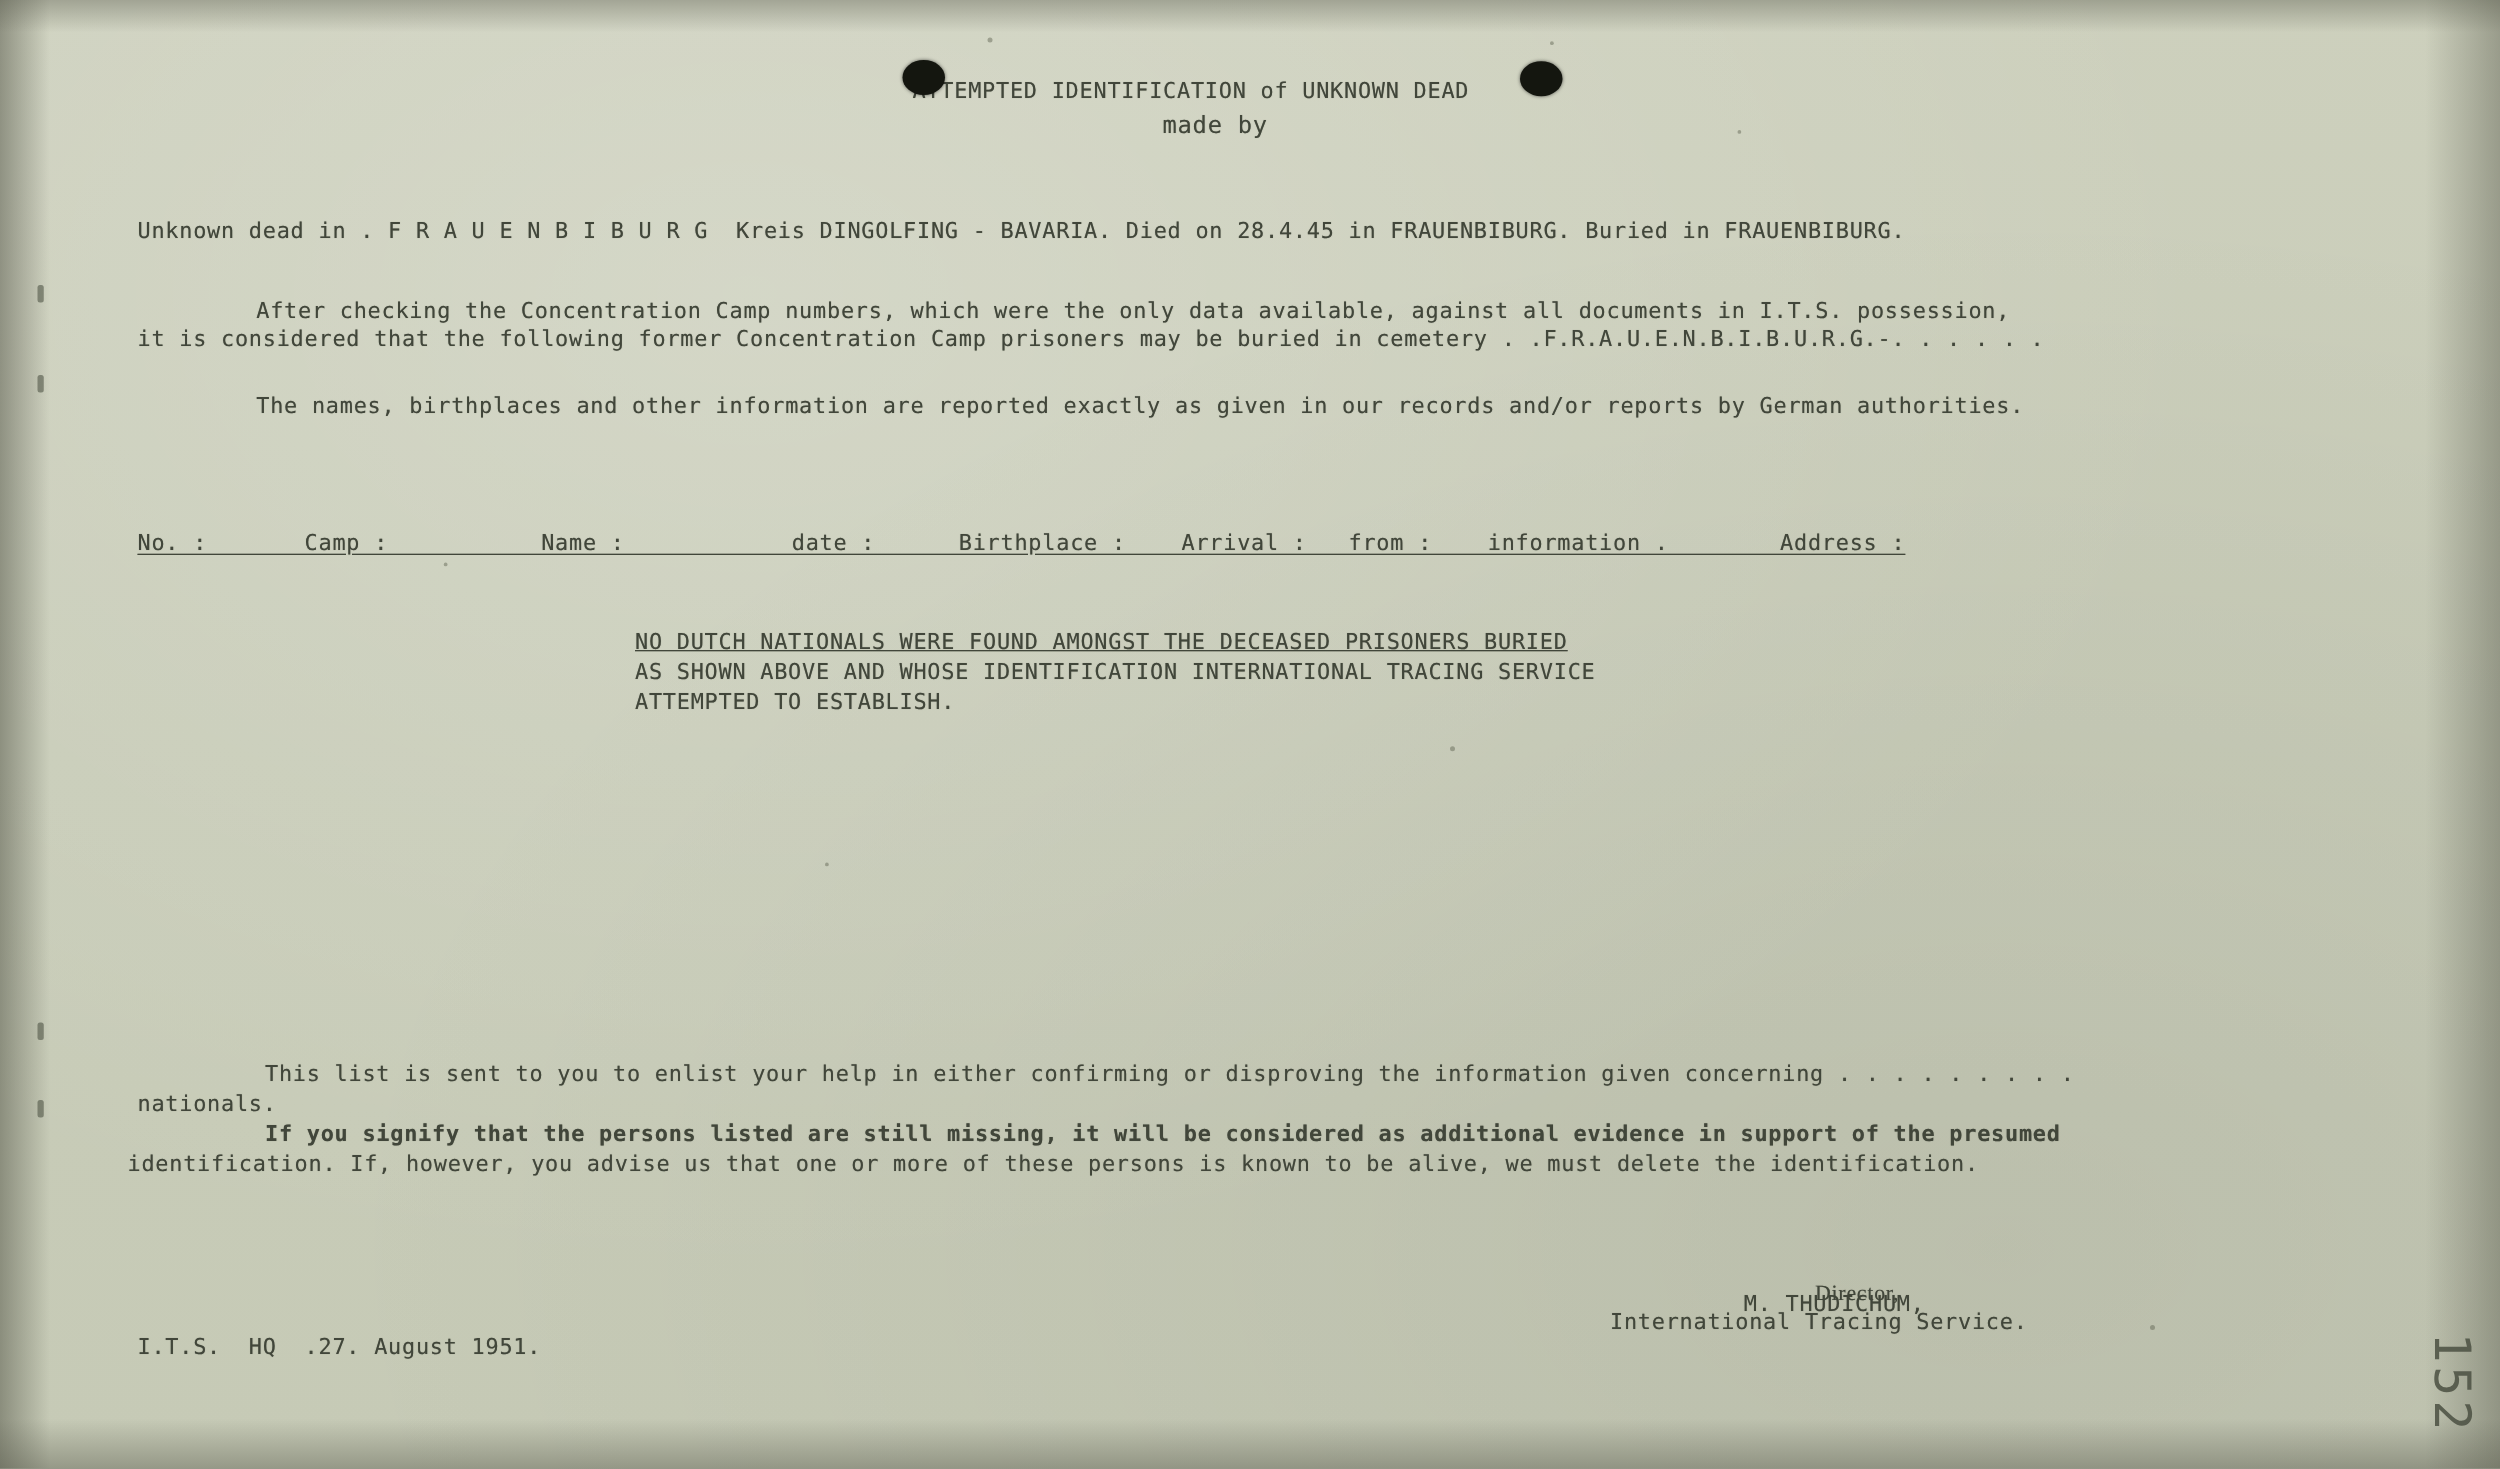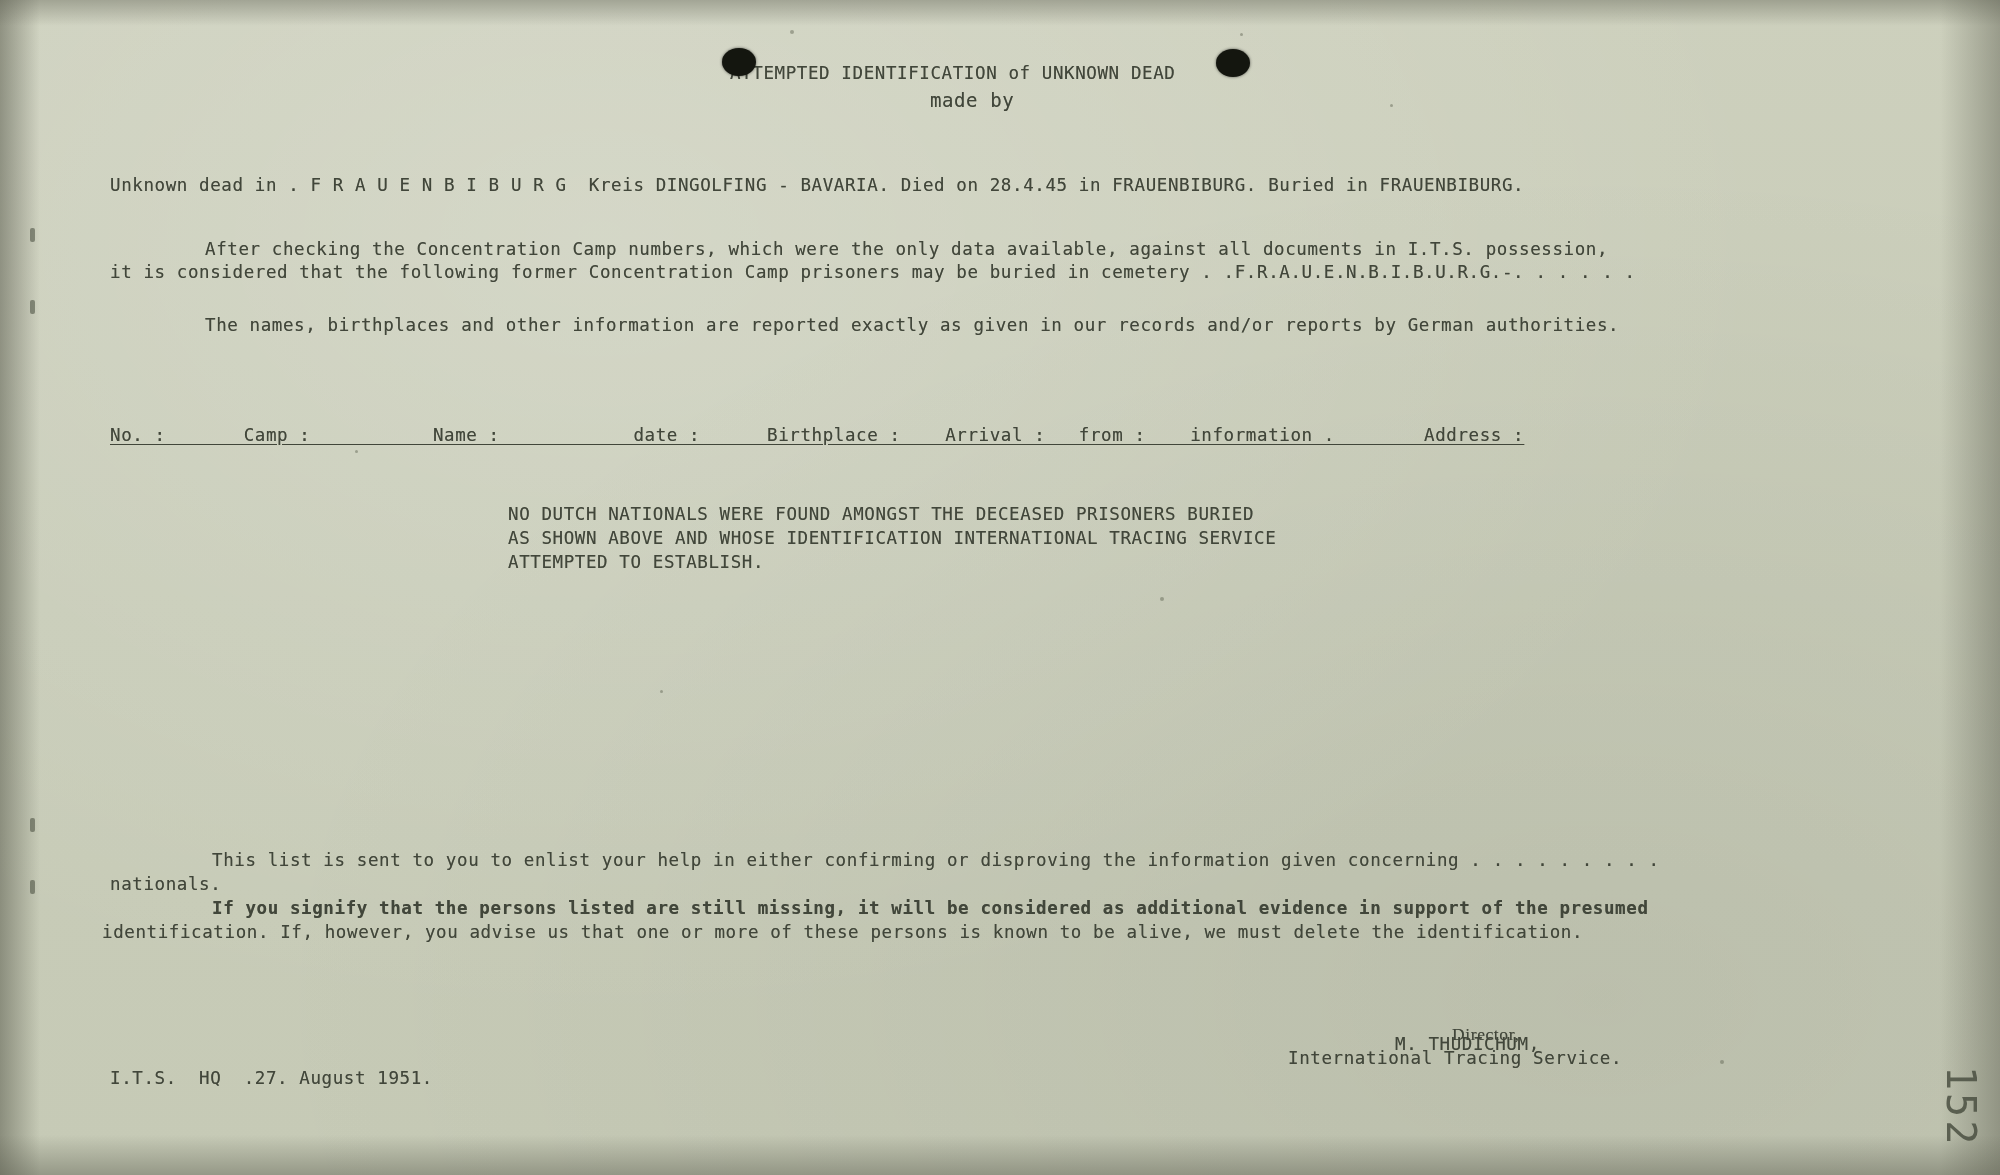--- a/index.html
+++ b/index.html
@@ -79,21 +79,21 @@
   #p-unknown-dead { left: 110px; top: 174px; }
   #p-after-1 { left: 205px; top: 238px; }
   #p-after-2 { left: 110px; top: 261px; }
   #p-names { left: 205px; top: 314px; }
 
   
   #col-hdr-row1 { left: 213px; top: 362px; }
   #col-hdr-row2 { left: 110px; top: 387px; margin-top: 37px; }
 
   
-  #notice-1 { left: 508px; top: 503px; }
+  #notice-1 { left: 508px; top: 503px; text-decoration: underline; }
   #notice-2 { left: 508px; top: 527px; }
   #notice-3 { left: 508px; top: 551px; }
 
   
   #close-1 { left: 212px; top: 849px; }
   #close-2 { left: 110px; top: 873px; }
   #close-3 { left: 212px; top: 897px; font-weight: bold; }
   #close-4 { left: 102px; top: 921px; }
 
   

